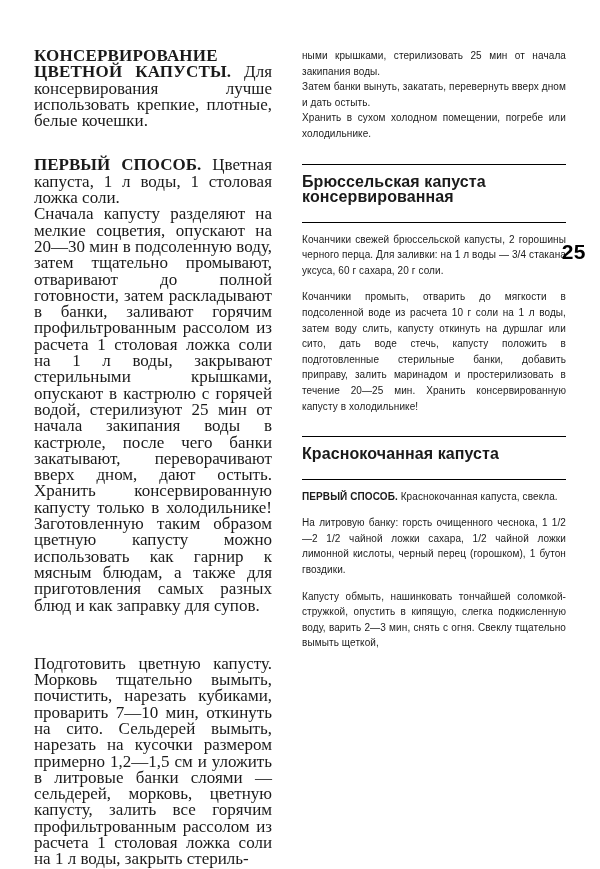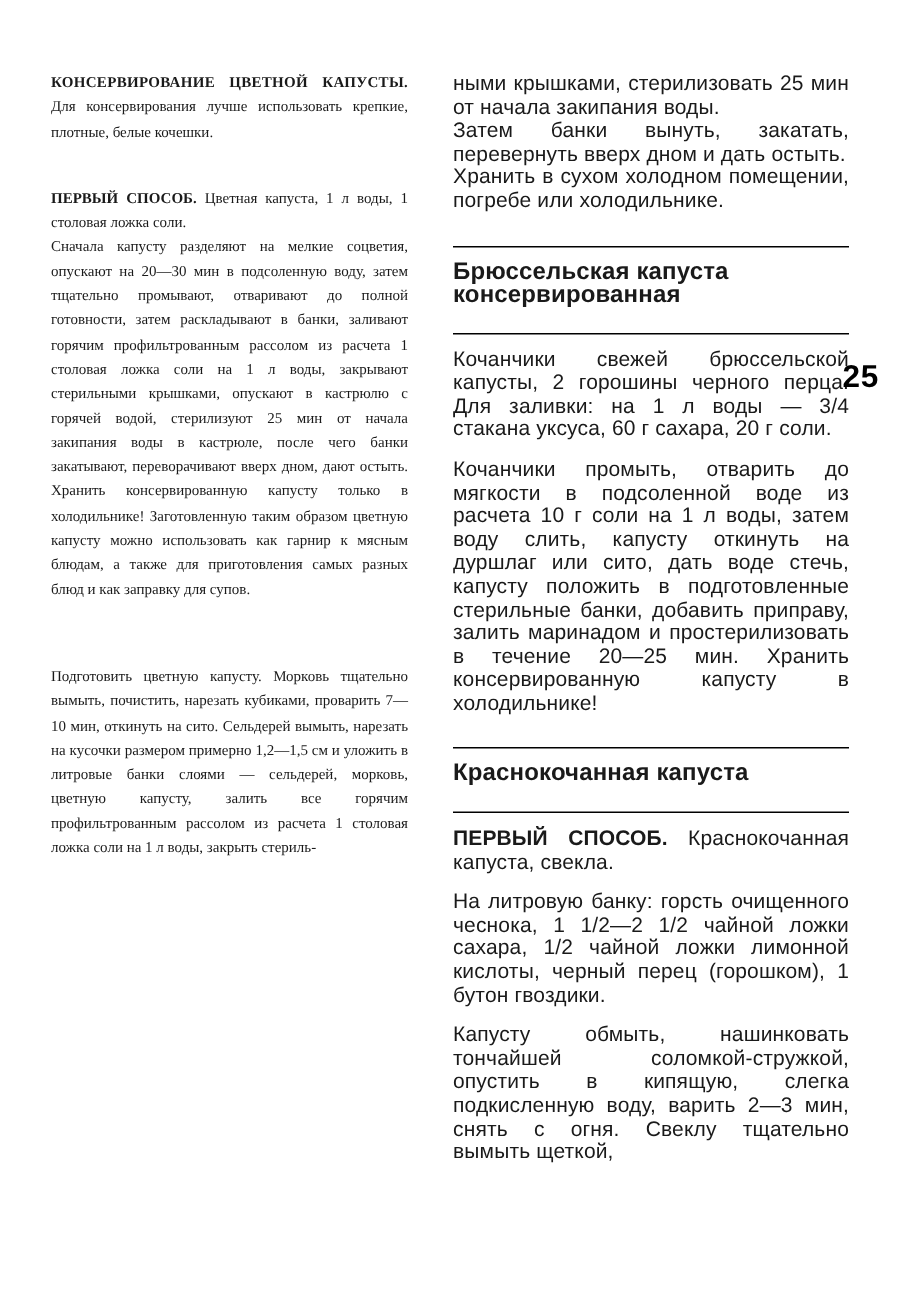--- a/index.html
+++ b/index.html
@@ -34,21 +34,21 @@
     padding-right: 16px;
   }
   .col-right {
     width: 278px;
     padding-left: 14px;
   }
   
   .col-left p {
     margin: 0 0 0 0;
     font-family: "Liberation Serif", serif;
-    font-size: 10px;
+    font-size: 17px;
     line-height: 16.3px;
     text-align: justify;
     text-justify: inter-word;
     hyphens: manual;
   }
   .col-left .para-gap {
     height: 14px;
   }
   .col-left .para-gap-lg {
     height: 28px;
@@ -60,21 +60,21 @@
   .smallcaps-lead {
     font-weight: bold;
   }
   
   .col-right p,
   .col-right h3 {
     font-family: "Liberation Sans", sans-serif;
   }
   .col-right p {
     margin: 0;
-    font-size: 14px;
+    font-size: 10px;
     line-height: 15.6px;
     text-align: justify;
     text-justify: inter-word;
     letter-spacing: 0.1px;
   }
   .col-right .para-gap {
     height: 11px;
   }
   .col-right h3 {
     margin: 0;

